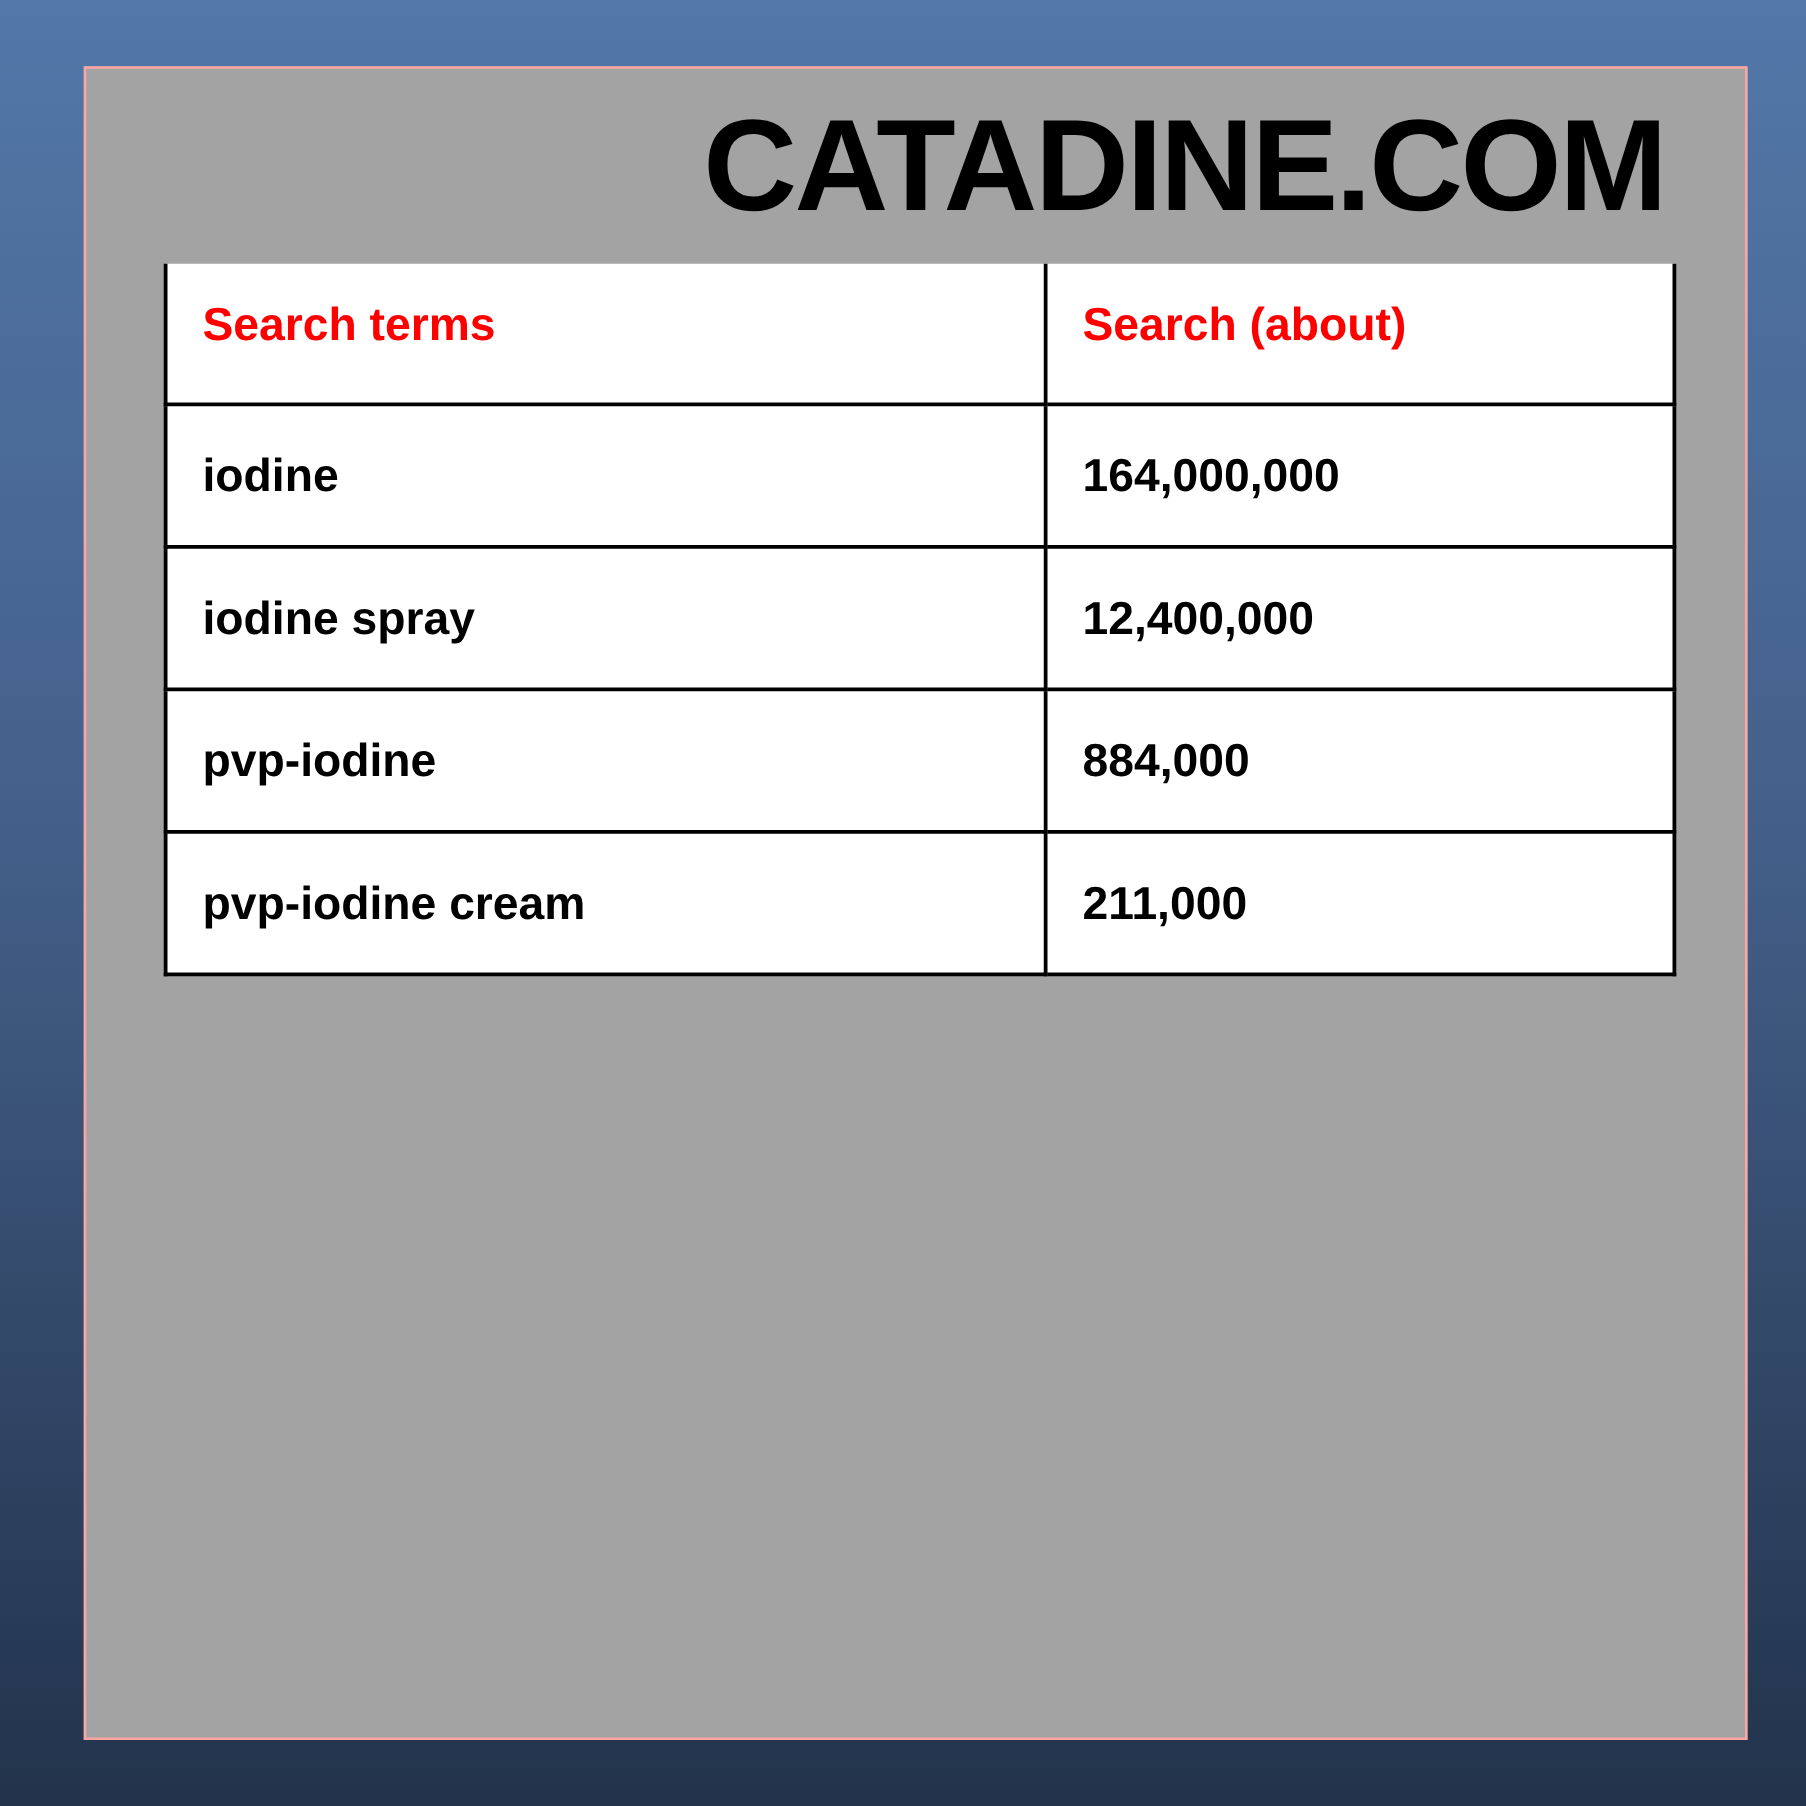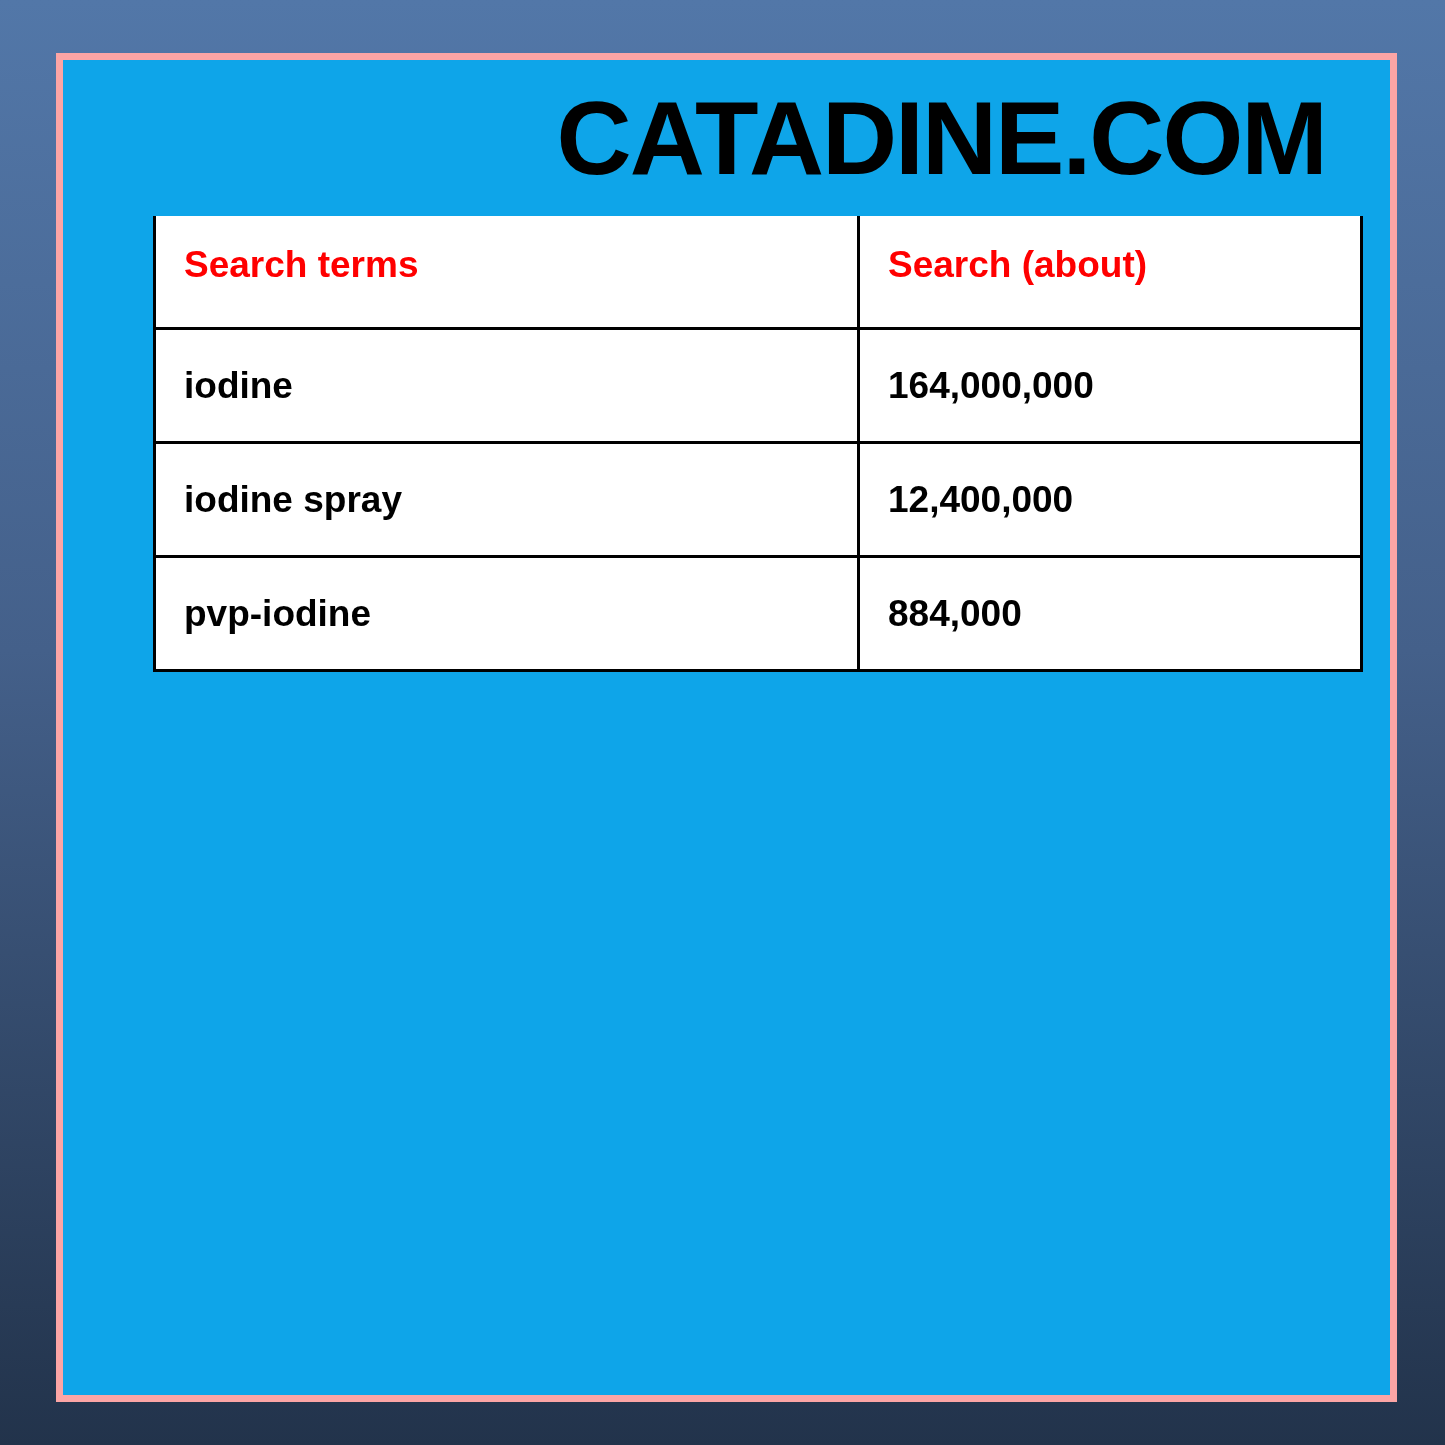--- a/index.html
+++ b/index.html
@@ -9,47 +9,46 @@
   body {
     width: 1445px;
     height: 1445px;
     background: linear-gradient(180deg, #5277a8 0%, #44608a 45%, #22334b 100%);
     font-family: "Liberation Sans", sans-serif;
     position: relative;
     overflow: hidden;
   }
   .card {
     position: absolute;
-    left: 56px;
+    left: 67px;
     top: 53px;
     width: 1327px;
     height: 1335px;
-    background: #0ea5e9;
-    border: 7px solid #fca5a5;
+    background: #a3a3a3;
+    border: 2px solid #fca5a5;
     box-sizing: content-box;
   }
   .site-title {
     margin: 0;
     padding: 26px 64px 0 0;
     text-align: right;
     font-size: 104px;
     line-height: 1.0;
     font-weight: bold;
     letter-spacing: -2px;
     color: #000000;
     white-space: nowrap;
   }
   .results-table {
     position: absolute;
     left: 62px;
     top: 156px;
     border-collapse: collapse;
     table-layout: fixed;
     width: 1207px;
-    margin-left: 28px;
   }
   .results-table col.col-term { width: 704px; }
   .results-table col.col-results { width: 503px; }
   .results-table th,
   .results-table td {
     border: 3px solid #000000;
     text-align: left;
     vertical-align: middle;
     font-size: 37px;
     font-weight: bold;
@@ -97,17 +96,21 @@
   <tr>
     <td>iodine spray</td>
     <td>12,400,000</td>
   </tr>
 
   <tr>
     <td>pvp-iodine</td>
     <td>884,000</td>
   </tr>
 
+  <tr>
+    <td>pvp-iodine cream</td>
+    <td>211,000</td>
+  </tr>
 
 </tbody>
   </table>
 
 </div>
 
 </body></html>

